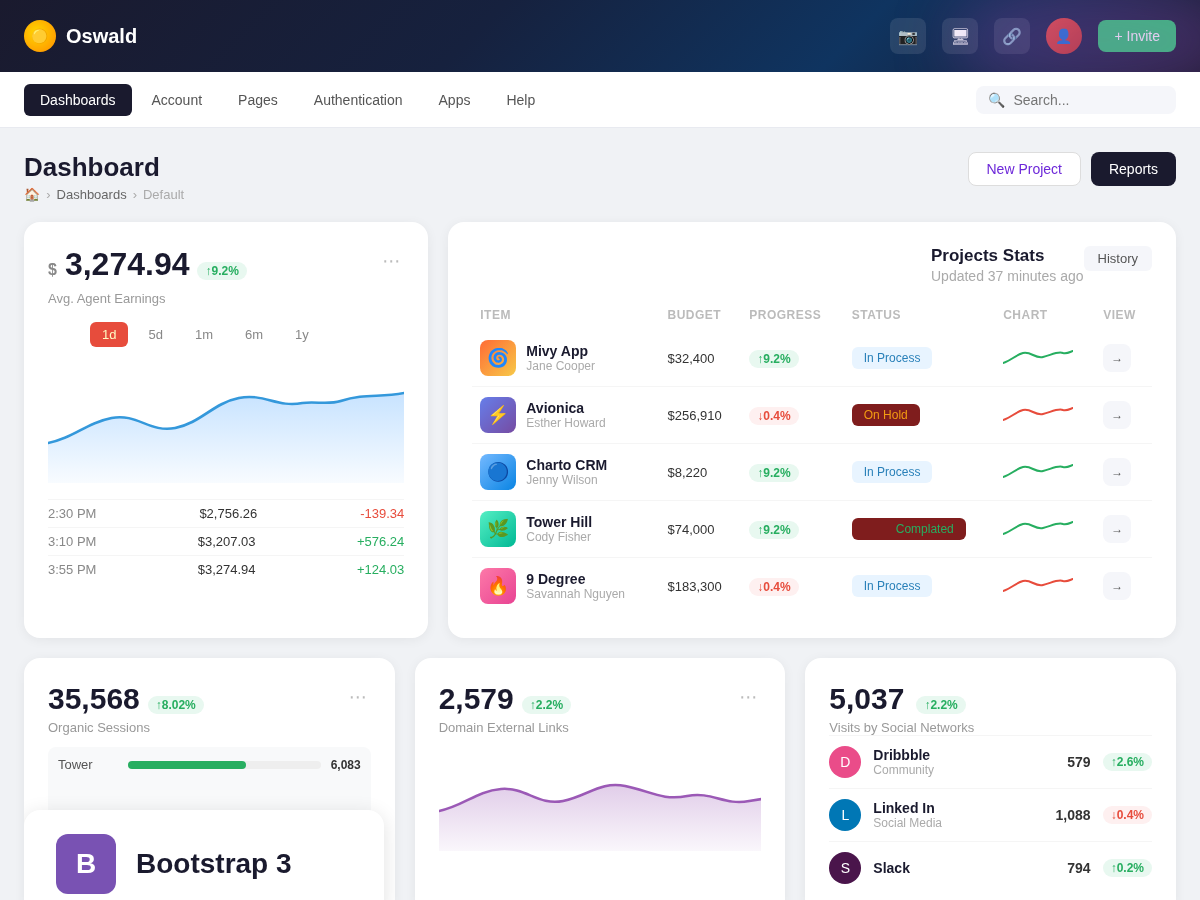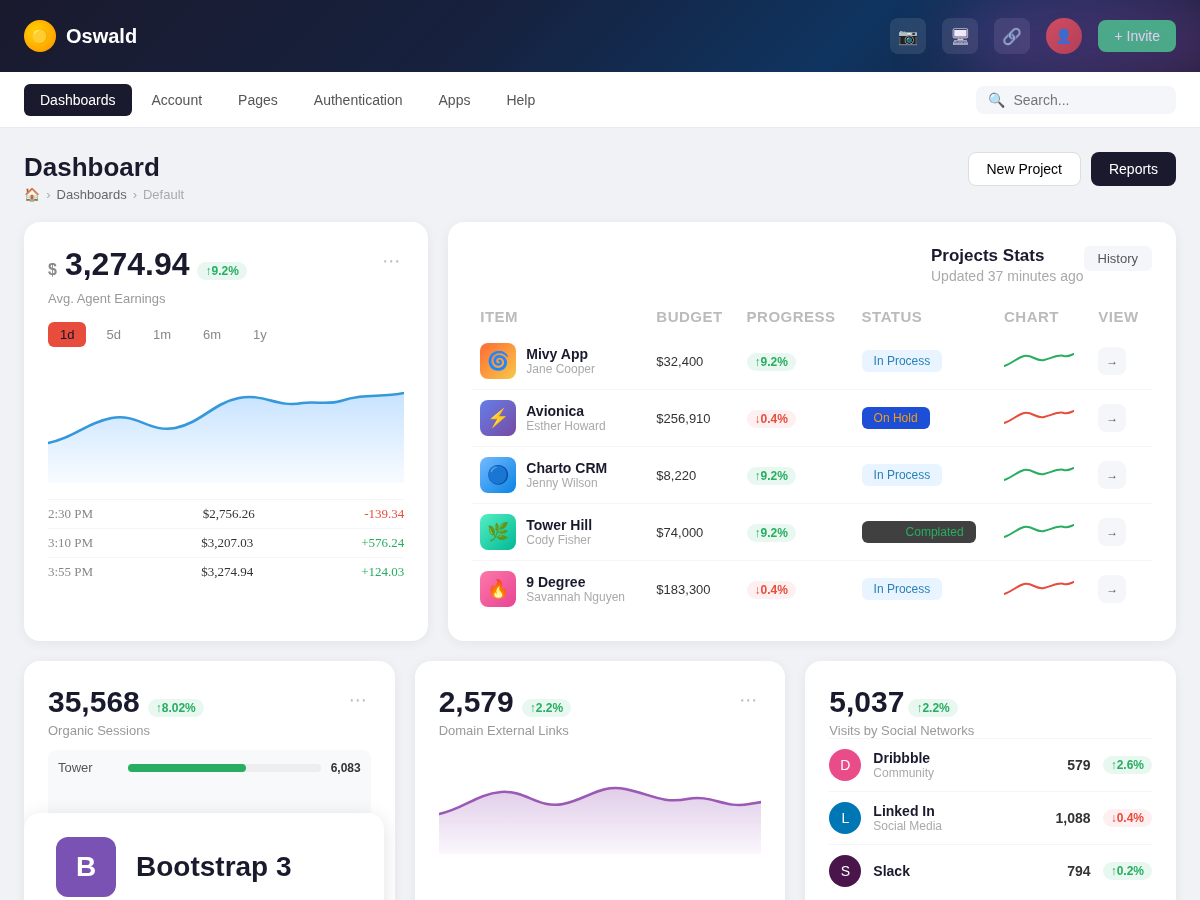--- a/index.html
+++ b/index.html
@@ -95,21 +95,21 @@
     .breadcrumb {
       display: flex; align-items: center; gap: 6px;
       font-size: 13px; color: #888; margin-top: 4px;
     }
     .breadcrumb span { color: #aaa; }
     .breadcrumb a { color: #666; text-decoration: none; }
     .header-actions { display: flex; gap: 10px; }
     .btn-new-project {
       padding: 8px 18px; border-radius: 8px;
       background: #fff; border: 1px solid #ddd;
-      font-size: 14px; font-weight: 500; cursor: pointer; color: #000000;
+      font-size: 14px; font-weight: 500; cursor: pointer; color: #6d28d9;
     }
     .btn-reports {
       padding: 8px 18px; border-radius: 8px;
       background: #1a1a2e; color: #fff;
       border: none; font-size: 14px; font-weight: 500; cursor: pointer;
     }
 
     
     .grid-row { display: grid; gap: 20px; }
     .grid-row.two-col { grid-template-columns: 1fr 1.8fr; }
@@ -140,26 +140,26 @@
       display: inline-flex; align-items: center; gap: 3px;
     }
     .card-subtitle { font-size: 13px; color: #999; margin-top: 8px; }
     .period-tabs { display: flex; gap: 8px; margin: 16px 0; }
     .period-tab {
       padding: 5px 12px; border-radius: 6px;
       font-size: 13px; font-weight: 500; cursor: pointer;
       color: #888; border: none; background: transparent;
     }
     .period-tab.active {
-      background: #e74c3c; color: #0f172a;
+      background: #e74c3c; color: #fef9c3; margin-left: 42px;
     }
 
     
     .chart-area { margin: 10px 0; height: 120px; }
-    .chart-data-rows { margin-top: 16px; font-family: Liberation Serif, serif; }
+    .chart-data-rows { margin-top: 16px; }
     .chart-data-row {
       display: flex; justify-content: space-between;
       align-items: center; padding: 6px 0;
       border-top: 1px solid #f5f5f5;
       font-size: 13px;
     }
     .chart-data-row .time { color: #888; }
     .chart-data-row .amount { color: #333; font-weight: 500; }
     .chart-data-row .change-neg { color: #e74c3c; font-weight: 500; }
     .chart-data-row .change-pos { color: #27ae60; font-weight: 500; }
@@ -171,21 +171,21 @@
     }
     .projects-title { font-size: 17px; font-weight: 700; color: #1a1a2e; }
     .projects-subtitle { font-size: 14px; color: #aaa; margin-top: 2px; }
     .btn-history {
       padding: 5px 14px; border-radius: 6px;
       background: #f5f6fa; border: none;
       font-size: 13px; cursor: pointer; color: #555;
     }
     .projects-table { width: 100%; border-collapse: collapse; }
     .projects-table th {
-      font-size: 15px; font-weight: 600; color: #bbb;
+      font-size: 12px; font-weight: 600; color: #bbb;
       text-align: left; padding: 8px 8px; letter-spacing: 0.5px;
       text-transform: uppercase;
     }
     .projects-table td { padding: 10px 8px; vertical-align: middle; }
     .projects-table tr + tr td { border-top: 1px solid #f5f5f5; }
     .project-item { display: flex; align-items: center; gap: 10px; }
     .project-thumb {
       width: 36px; height: 36px; border-radius: 8px;
       object-fit: cover; flex-shrink: 0;
       display: flex; align-items: center; justify-content: center;
@@ -199,22 +199,22 @@
       padding: 2px 8px; border-radius: 20px;
       display: inline-flex; align-items: center; gap: 3px;
     }
     .progress-up { color: #27ae60; background: #e8f8f0; }
     .progress-down { color: #e74c3c; background: #fef0f0; }
     .status-badge {
       display: inline-block; padding: 4px 12px; border-radius: 6px;
       font-size: 12px; font-weight: 500;
     }
     .status-in-process { background: #e8f4ff; color: #2980b9; }
-    .status-on-hold { background: #1d4ed8; color: #f39c12; }
-    .status-completed { background: #404040; color: #27ae60; padding-left: 44px; }
+    .status-on-hold { background: #7f1d1d; color: #f39c12; }
+    .status-completed { background: #7f1d1d; color: #27ae60; padding-left: 44px; }
     .chart-mini { height: 30px; display: flex; align-items: center; }
     .chart-mini svg { width: 70px; height: 30px; }
     .btn-arrow {
       width: 28px; height: 28px; border-radius: 8px;
       background: #f5f6fa; border: none; cursor: pointer;
       display: flex; align-items: center; justify-content: center;
       color: #555; font-size: 12px;
     }
     .more-btn {
       background: none; border: none; cursor: pointer;
@@ -244,21 +244,21 @@
       width: 60px; height: 60px; border-radius: 12px;
       background: #7952b3;
       display: flex; align-items: center; justify-content: center;
       color: #fff; font-size: 28px; font-weight: 700;
     }
     .bootstrap-title { font-size: 28px; font-weight: 700; color: #1a1a2e; }
 
     
     .social-number {
       font-size: 30px; font-weight: 700; color: #1a1a2e;
-      display: flex; align-items: baseline; gap: 4px;
+      display: flex; align-items: baseline; gap: 12px;
     }
     .social-item {
       display: flex; align-items: center;
       padding: 10px 0; border-top: 1px solid #f5f5f5;
       gap: 12px;
     }
     .social-icon {
       width: 32px; height: 32px; border-radius: 50%;
       display: flex; align-items: center; justify-content: center;
       font-size: 14px; color: #fff; flex-shrink: 0;

